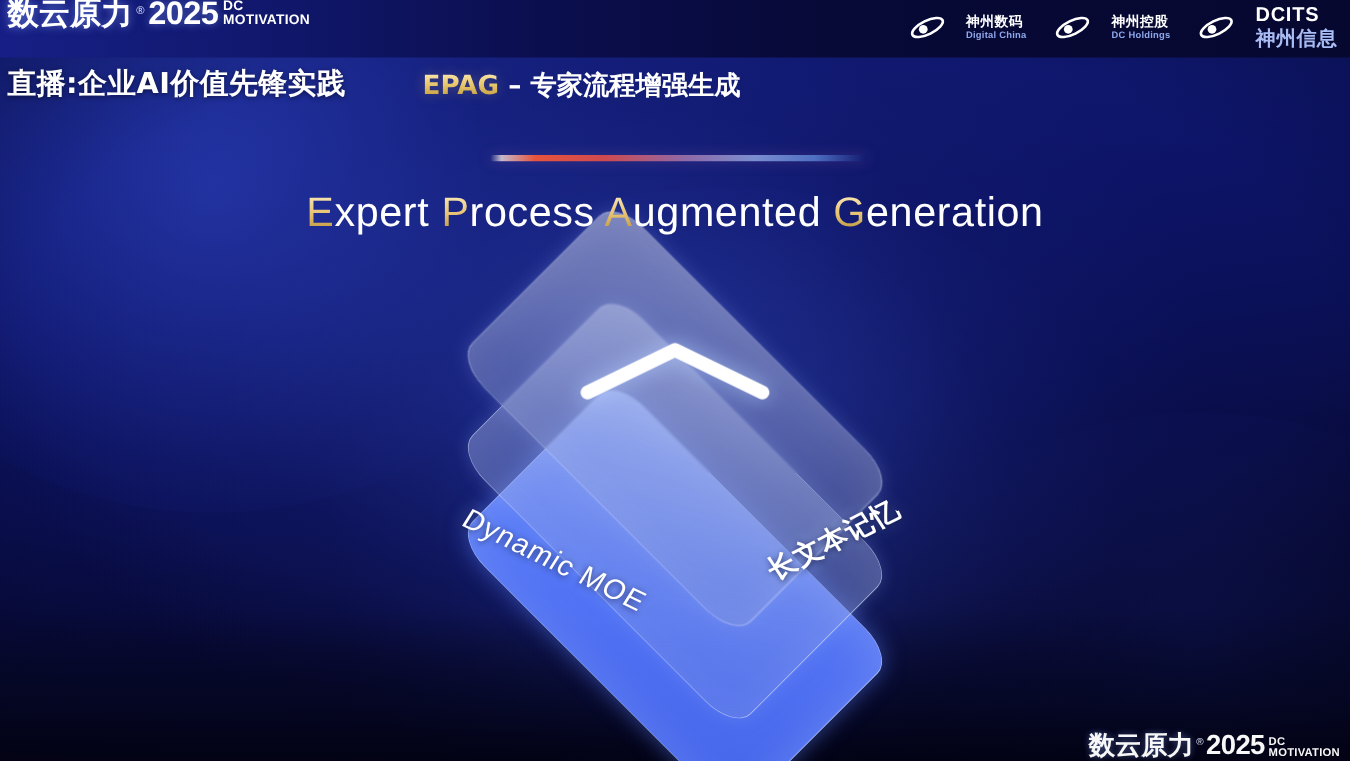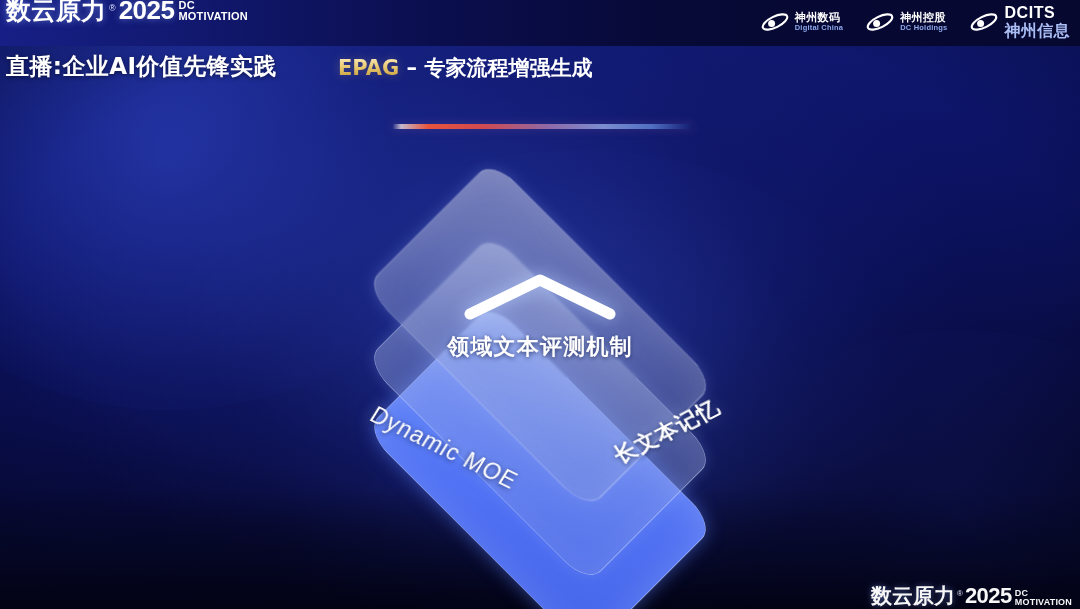--- a/index.html
+++ b/index.html
@@ -66,21 +66,21 @@
   .live-title {
     position: absolute; left: 6px; top: 51px; z-index: 8;
     font-size: 23px; font-weight: 700; color: #ffffff;
     letter-spacing: 0.4px; white-space: nowrap;
     font-family: "DejaVu Sans", "Liberation Sans", sans-serif;
     text-shadow: 0 1px 4px rgba(0,0,0,0.55);
   }
 
   
   .logos { position: absolute; right: 10px; top: 4px; display: flex; gap: 22px; align-items: center; z-index: 9; }
-  .logo { display: flex; align-items: center; gap: 5px; }
+  .logo { display: flex; align-items: center; gap: 16px; }
   .logo-mark { width: 30px; height: 22px; position: relative; flex: none; }
   .logo-mark svg { display: block; }
   .logo-text { display: flex; flex-direction: column; line-height: 1.12; }
   .logo-cn { font-size: 11px; font-weight: 700; color: #ffffff; letter-spacing: 0.4px;
              font-family: "DejaVu Sans", "Liberation Sans", sans-serif; }
   .logo-en { font-size: 7.5px; font-weight: 700; color: #8fa8ec; letter-spacing: 0.2px; }
   .logo-en.bigbrand { font-size: 16px; font-weight: 700; color: #ffffff; letter-spacing: 0.6px; }
   .logo-cn.small { font-size: 16px; color: #a9bdf4; font-weight: 700; }
 
   
@@ -245,21 +245,20 @@
     <div class="layer" id="layer-top">
       <div class="plate"></div>
     </div>
 
     <div class="chevron">
       <svg width="160" height="52" viewBox="0 0 160 52">
         <path d="M10 44 L80 10 L150 44" fill="none" stroke="#ffffff" stroke-width="11" stroke-linecap="round" stroke-linejoin="round"></path>
       </svg>
     </div>
 
-    <div class="layer-label" id="label-top">领域文本评测机制</div>
 
     <div class="layer-label" id="label-moe">Dynamic MOE</div>
 
     <div class="layer-label" id="label-mem">长文本记忆</div>
 
   </div>
 
   <div class="edge-dark-bottom"></div>
 
   <div class="header-bar"></div>
@@ -317,20 +316,23 @@
       </span>
     </div>
   </div>
 
   <div class="epag-title">
     <span class="gold">EPAG</span><span class="white"> – 专家流程增强生成</span>
   </div>
 
   <div class="divider"></div>
 
+  <div class="epag-sub">
+    <span class="cap">E</span><span class="rest">xpert </span><span class="cap">P</span><span class="rest">rocess </span><span class="cap">A</span><span class="rest">ugmented </span><span class="cap">G</span><span class="rest">eneration</span>
+  </div>
 
   <div class="watermark">
     <span class="wm-cn">数云原力</span>
     <span class="wm-reg">®</span>
     <span class="wm-year">2025</span>
     <span class="wm-dc">
       <span>DC</span>
       <span>MOTIVATION</span>
     </span>
   </div>

